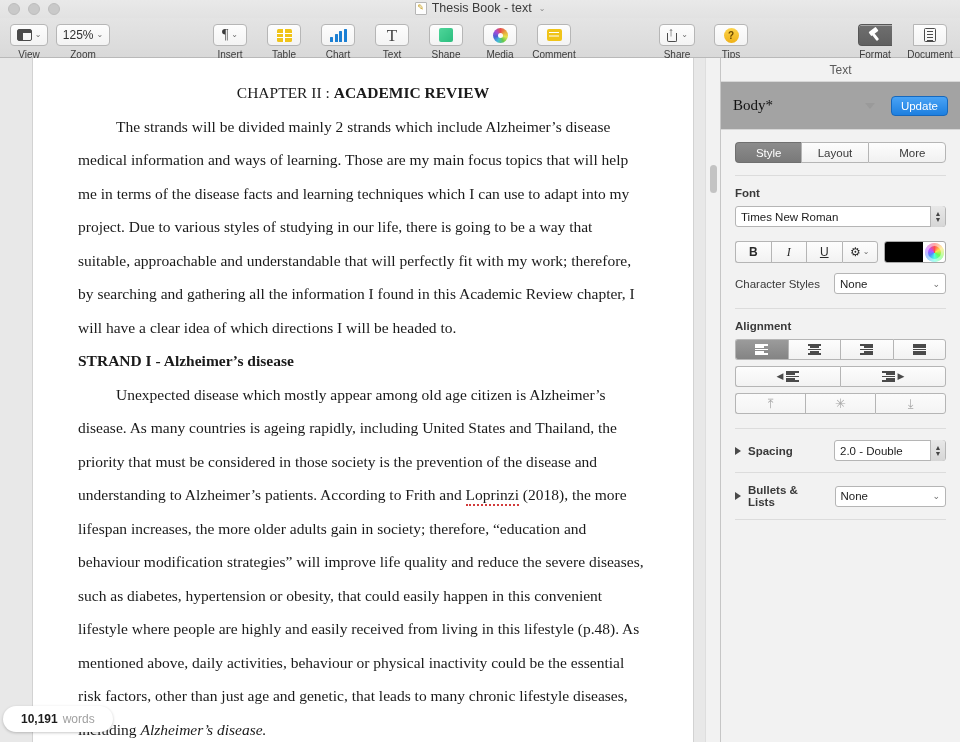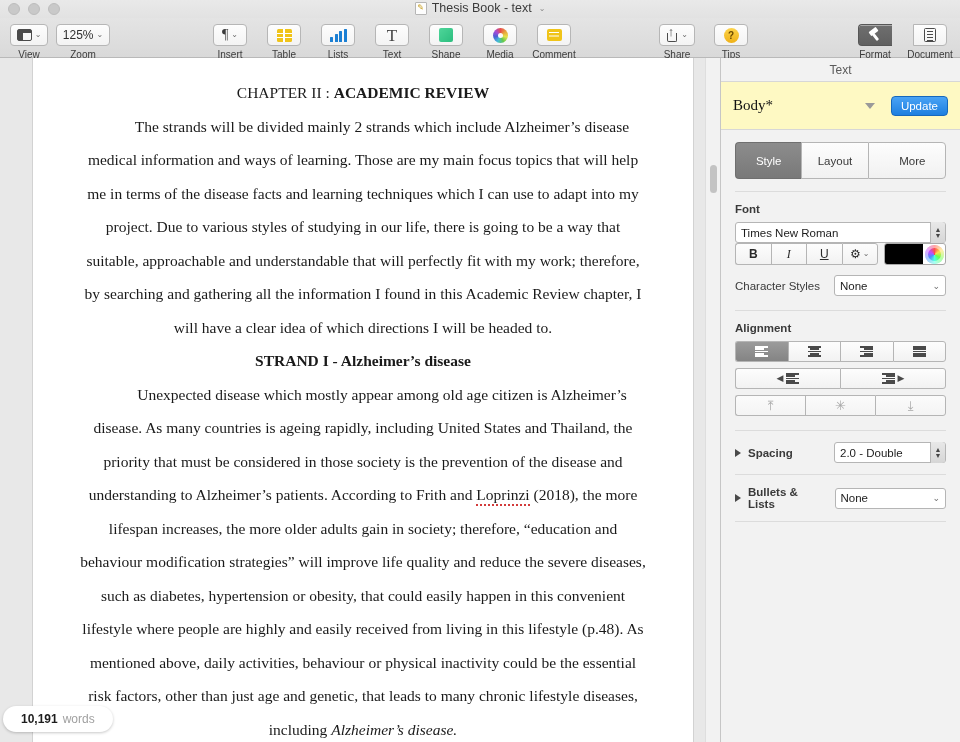--- a/index.html
+++ b/index.html
@@ -104,21 +104,21 @@
     background: #ffffff; box-shadow: 0 0 0 1px #d2d2d2;
     padding: 18px 45px 0 45px;
   }
   .doc-body {
     font-family: "Liberation Serif", serif;
     font-size: 15.5px; color: #1a1a1a; line-height: 33.5px;
     text-align: left;
   }
   .doc-h { text-align: center; margin-bottom: 0; }
   .doc-h b { font-weight: bold; }
-  .doc-p { text-indent: 38px; text-align: center; }
+  .doc-p { text-indent: 38px; }
   .doc-p.noind { text-indent: 0; }
   .doc-sub { font-weight: bold; }
   .spell { border-bottom: 2px dotted #d23b3b; padding-bottom: 1px; }
   .ital { font-style: italic; }
 
   
   .vscroll {
     position: absolute; right: 0; top: 58px; width: 15px; height: 684px;
     background: #f2f2f2; border-left: 1px solid #dedede;
   }
@@ -143,38 +143,38 @@
   .inspector {
     position: absolute; top: 58px; right: 0; width: 240px; height: 684px;
     background: #f2f2f2; border-left: 1px solid #c6c6c6;
   }
   .insp-head {
     height: 24px; background: #f2f2f2; border-bottom: 1px solid #d7d7d7;
     display: flex; align-items: center; justify-content: center;
     font-size: 12px; color: #5a5a5a;
   }
   .style-row {
-    height: 48px; background: #fef9c3; border-bottom: 1px solid #d7d7d7;
+    height: 48px; background: #a3a3a3; border-bottom: 1px solid #d7d7d7;
     display: flex; align-items: center; padding: 0 12px; gap: 8px; justify-content: space-between;
   }
   .style-name { font-family: "Liberation Serif", serif; font-size: 15px; color: #111; flex: 1; }
   .tri-down {
     width: 0; height: 0; border-left: 5.5px solid transparent; border-right: 5.5px solid transparent;
     border-top: 6px solid #9a9a9a; margin-right: 8px;
   }
   .update-btn {
     background: linear-gradient(to bottom,#4aa3f5,#1d7fe0);
     color: #fff; font-size: 11.5px; font-weight: normal;
     padding: 3px 9px; border-radius: 4px; border: 1px solid #1668bd;
   }
 
   .insp-pad { padding: 12px 14px 0 14px; }
   .segctl { display: flex; width: 100%; margin-bottom: 12px; }
   .segctl div {
-    flex: 1; height: 37px; font-size: 11.5px; color: #3a3a3a;
+    flex: 1; height: 21px; font-size: 11.5px; color: #3a3a3a;
     display: flex; align-items: center; justify-content: center;
     background: linear-gradient(to bottom,#fdfdfd,#f1f1f1);
     border: 1px solid #b5b5b5; border-right: none;
   }
   .segctl div:first-child { border-radius: 4px 0 0 4px; }
   .segctl div:last-child { border-radius: 0 4px 4px 0; border-right: 1px solid #b5b5b5; padding-left: 11px; }
   .segctl div.sel { background: linear-gradient(to bottom,#8c8c8c,#797979); color:#fff; border-color:#6f6f6f; }
 
   .divider { height: 1px; background: #dcdcdc; margin: 0 0 11px 0; }
   .sec-title { font-size: 11.5px; font-weight: bold; color: #3a3a3a; margin-bottom: 7px; }
@@ -309,21 +309,21 @@
       </div>
       <div class="titem">
         <div class="tbtn">
           <span class="ico-chart">
               <i></i>
               <i></i>
               <i></i>
               <i></i>
             </span>
         </div>
-        <div class="tlabel">Lists</div>
+        <div class="tlabel">Chart</div>
       </div>
       <div class="titem">
         <div class="tbtn">
             <span class="ico-text">T</span>
           </div>
         <div class="tlabel">Text</div>
       </div>
       <div class="titem">
         <div class="tbtn">
             <span class="ico-shape"></span>
@@ -416,21 +416,21 @@
       <div class="segctl">
         <div class="sel">Style</div>
         <div>Layout</div>
         <div>More</div>
       </div>
 
       <div class="divider"></div>
 
       <div class="sec-title">Font</div>
 
-      <div class="row" style="margin-bottom:0;align-items:center;">
+      <div class="row" style="margin-bottom:14px;align-items:center;">
         <div class="field" style="flex:1;">
           <span>Times New Roman</span>
           <span class="stepper">▲<br>▼</span>
         </div>
       </div>
 
 
       <div class="row">
         <div class="bibu">
           <div>

